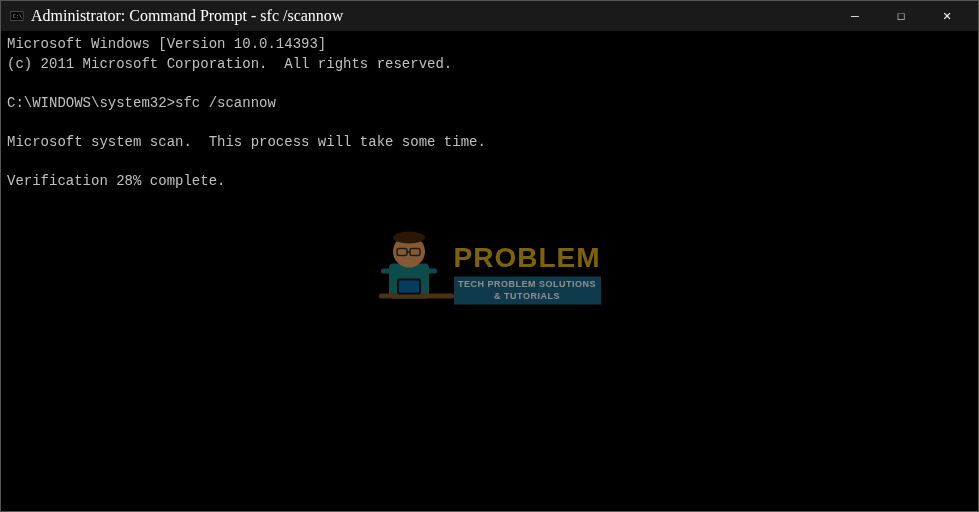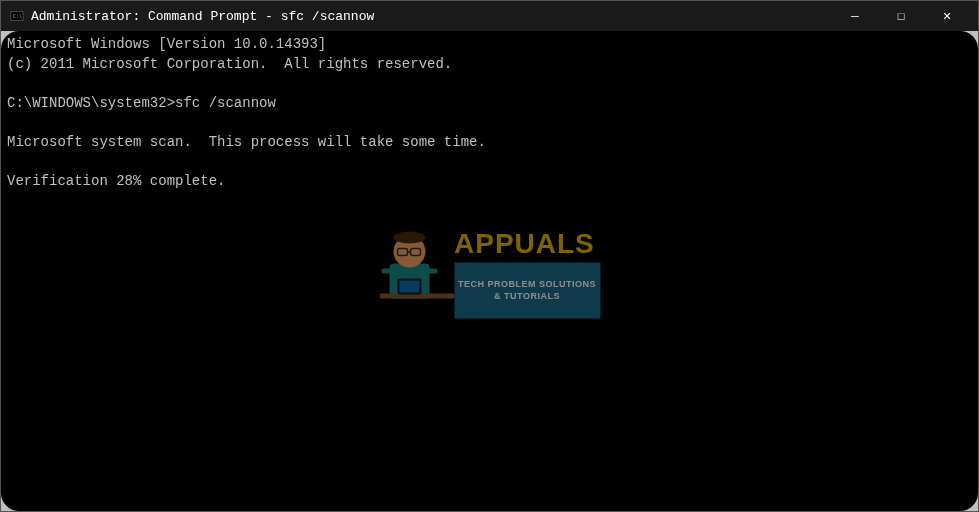--- a/index.html
+++ b/index.html
@@ -45,22 +45,22 @@
       justify-content: center;
     }
 
     .titlebar-icon svg {
       width: 14px;
       height: 14px;
     }
 
     .titlebar-title {
       flex: 1;
-      font-size: 13px;
-      font-family: Liberation Mono, monospace;
+      font-size: 16px;
+      font-family: Liberation Serif, serif;
     }
 
     .titlebar-controls {
       display: flex;
       align-items: center;
       gap: 0;
     }
 
     .titlebar-btn {
       width: 46px;
@@ -79,21 +79,20 @@
     .terminal-body {
       background: #000000;
       flex: 1;
       padding: 4px 6px;
       color: #c0c0c0;
       font-size: 14px;
       font-family: 'Courier New', Courier, monospace;
       line-height: 1.4;
       overflow: hidden;
       position: relative;
-      border-radius: 18px;
     }
 
     .terminal-line {
       white-space: pre;
       display: block;
     }
 
     .watermark {
       position: absolute;
       top: 50%;
@@ -124,21 +123,21 @@
       letter-spacing: 1px;
       text-shadow: 1px 1px 2px rgba(0,0,0,0.5);
     }
 
     .appuals-tagline-box {
       background: #1a6b8a;
       color: #ffffff;
       font-size: 9px;
       font-family: Arial, sans-serif;
       font-weight: bold;
-      padding: 16px 4px;
+      padding: 2px 4px;
       text-align: center;
       letter-spacing: 0.5px;
       line-height: 1.3;
     }
   </style>
 </head>
 <body>
 
 <div class="window">
   <div class="titlebar">
@@ -200,21 +199,21 @@
           <rect x="2" y="45" width="10" height="5" rx="2" fill="#1a8a8a"></rect>
           <rect x="48" y="45" width="10" height="5" rx="2" fill="#1a8a8a"></rect>
 
           <rect x="0" y="70" width="75" height="5" rx="2" fill="#8B5A2B"></rect>
 
           <rect x="18" y="55" width="24" height="16" rx="2" fill="#1a1a2e"></rect>
           <rect x="20" y="57" width="20" height="12" rx="1" fill="#00aaff" opacity="0.6"></rect>
         </svg>
       </div>
       <div class="appuals-text-block">
-        <span class="appuals-brand">APPUALS</span>
+        <span class="appuals-brand">PROBLEM</span>
         <div class="appuals-tagline-box">
           <div>TECH PROBLEM SOLUTIONS</div>
           <div>&amp; TUTORIALS</div>
         </div>
       </div>
     </div>
   </div>
 </div>
 
 </body></html>

